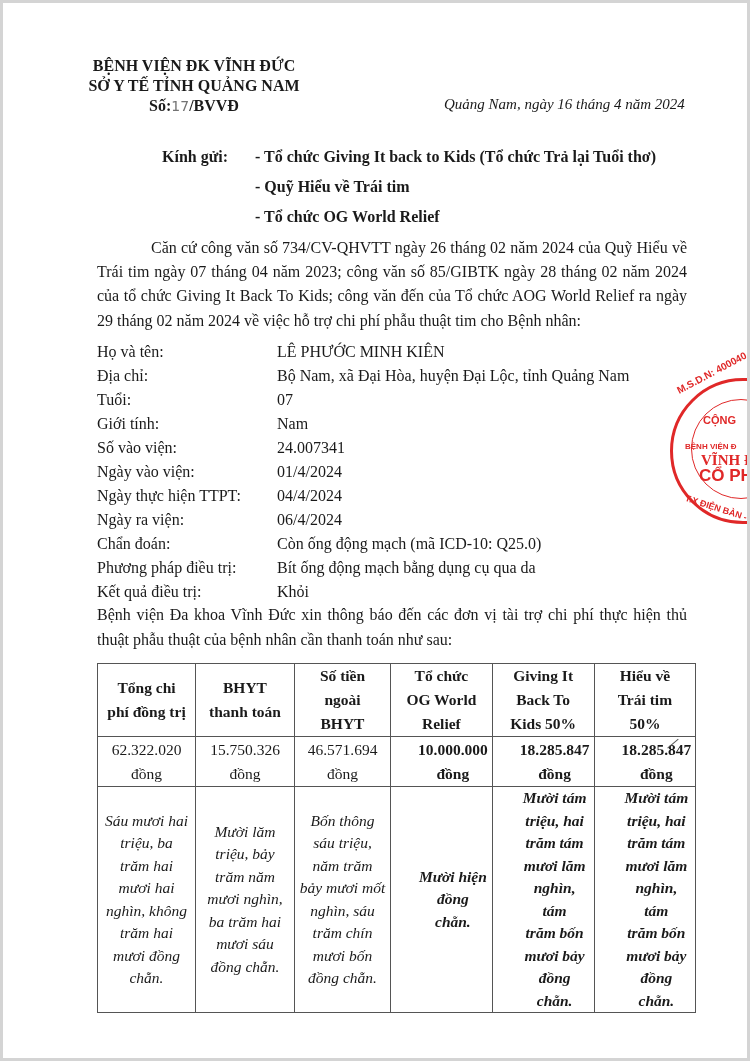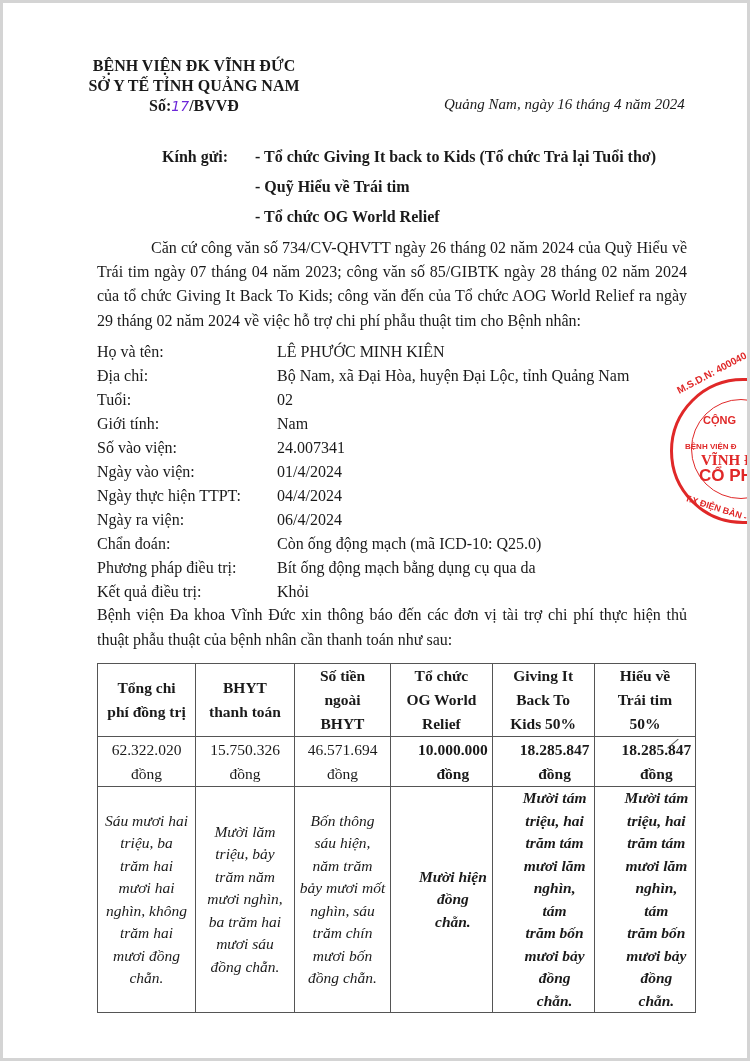--- a/index.html
+++ b/index.html
@@ -15,21 +15,21 @@
     background: #ffffff;
     overflow: hidden;
   }
   .abs { position: absolute; white-space: nowrap; }
 
   
   .hdr-left { position: absolute; left: 76px; top: 53px; width: 230px; text-align: center; font-weight: bold; font-size: 16px; line-height: 20px; }
   .hdr-right { position: absolute; left: 306px; top: 53px; width: 380px; text-align: center; font-weight: bold; font-size: 16px; line-height: 20px; }
   .hdr-right .motto { font-size: 15.5px; }
   .hdr-date { position: absolute; left: 405px; top: 93px; font-style: italic; font-size: 15px; margin-left: 36px; }
-  .so-num { color: #6d28d9; font-family: "DejaVu Sans", sans-serif; font-style: italic; font-weight: normal; font-size: 14px; }
+  .so-num { color: #737373; font-family: "DejaVu Sans", sans-serif; font-weight: normal; font-size: 14px; }
 
   
   .kinh-label { left: 159px; top: 145px; font-weight: bold; font-size: 16px; }
   .recip { left: 252px; font-weight: bold; font-size: 16px; }
 
   
   .para { position: absolute; left: 94px; top: 233px; width: 590px; font-size: 16px; line-height: 24.2px; text-align: justify; }
   .para .indent { display: inline-block; width: 54px; }
 
   
@@ -96,21 +96,21 @@
   <div class="abs recip" style="top:205px">- Tổ chức OG World Relief</div>
 
   <div class="para"><span class="indent"></span><span>Căn cứ công văn số 734/CV-QHVTT ngày 26 tháng 02 năm 2024 của Quỹ Hiểu về Trái tim ngày 07 tháng 04 năm 2023; công văn số 85/GIBTK ngày 28 tháng 02 năm 2024 của tổ chức Giving It Back To Kids; công văn đến của Tổ chức AOG World Relief ra ngày 29 tháng 02 năm 2024 về việc hỗ trợ chi phí phẫu thuật tim cho Bệnh nhân:</span></div>
 
   <div>
     <div class="abs info-label" style="top:340px">Họ và tên:</div>
     <div class="abs info-value" style="top:340px">LÊ PHƯỚC MINH KIÊN</div>
     <div class="abs info-label" style="top:364px">Địa chỉ:</div>
     <div class="abs info-value" style="top:364px">Bộ Nam, xã Đại Hòa, huyện Đại Lộc, tỉnh Quảng Nam</div>
     <div class="abs info-label" style="top:388px">Tuổi:</div>
-    <div class="abs info-value" style="top:388px">02</div>
+    <div class="abs info-value" style="top:388px">07</div>
     <div class="abs info-label" style="top:412px">Giới tính:</div>
     <div class="abs info-value" style="top:412px">Nam</div>
     <div class="abs info-label" style="top:436px">Số vào viện:</div>
     <div class="abs info-value" style="top:436px">24.007341</div>
     <div class="abs info-label" style="top:460px">Ngày vào viện:</div>
     <div class="abs info-value" style="top:460px">01/4/2024</div>
     <div class="abs info-label" style="top:484px">Ngày thực hiện TTPT:</div>
     <div class="abs info-value" style="top:484px">04/4/2024</div>
     <div class="abs info-label" style="top:508px">Ngày ra viện:</div>
     <div class="abs info-value" style="top:508px">06/4/2024</div>
@@ -205,21 +205,21 @@
         <div>Mười lăm</div>
             <div>triệu, bảy</div>
             <div>trăm năm</div>
             <div>mươi nghìn,</div>
             <div>ba trăm hai</div>
             <div>mươi sáu</div>
             <div>đồng chẵn.</div>
       </td>
       <td>
         <div>Bốn thông</div>
-            <div>sáu hiện,</div>
+            <div>sáu triệu,</div>
             <div>năm trăm</div>
             <div>bảy mươi mốt</div>
             <div>nghìn, sáu</div>
             <div>trăm chín</div>
             <div>mươi bốn</div>
             <div>đồng chẵn.</div>
       </td>
       <td class="bold">
         <div>Mười hiện</div>
             <div>đồng chẵn.</div>

